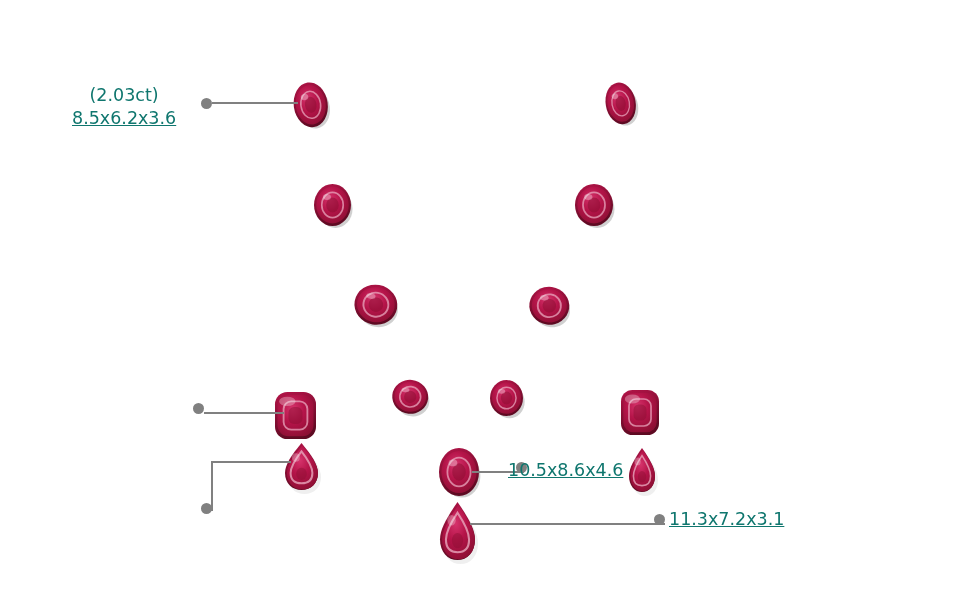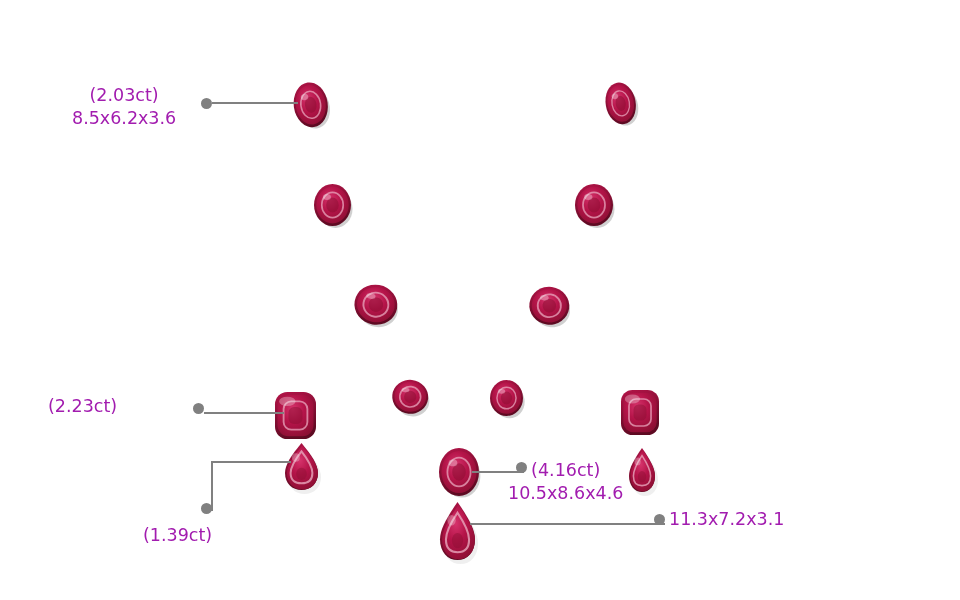--- a/index.html
+++ b/index.html
@@ -12,28 +12,28 @@
   }
   #stage{position:absolute;left:0;top:0;width:960px;height:600px;}
   .gem{position:absolute;}
   .gem svg{display:block;overflow:visible;}
   .leader{position:absolute;background:#808080;}
   .leader.h{height:2px;}
   .leader.v{width:2px;}
   .dot{position:absolute;background:#808080;border-radius:50%;}
   .label{
     position:absolute;
-    color:#a21caf;
+    color:#0f766e;
     font-size:17.5px;
     line-height:23px;
     white-space:nowrap;
     text-align:center;
   }
   .label .l1{display:block;}
-  .label .l2{display:block;}
+  .label .l2{display:block;text-decoration:underline;}
 </style>
 </head>
 <body>
 
 <div id="stage">
     <div class="gem" style="left: 292px; top: 80px; transform: rotate(-8deg);">
       <svg width="42" height="53" viewBox="0 0 42 53">
 
   <defs>
     <radialGradient id="body0" cx="42%" cy="34%" r="72%">
@@ -402,32 +402,29 @@
     </div>
     <div class="leader h" style="left: 212px; top: 102px; width: 86px;"></div>
     <div class="dot" style="left: 201px; top: 98px; width: 11px; height: 11px;"></div>
     <div class="label" style="left: 72px; top: 84px;">
       <span class="l1">(2.03ct)</span>
       <span class="l2">8.5x6.2x3.6</span>
     </div>
     <div class="leader h" style="left: 204px; top: 412px; width: 80px;"></div>
     <div class="dot" style="left: 193px; top: 403px; width: 11px; height: 11px;"></div>
     <div class="label" style="left: 48px; top: 395px;">
-      <span class="l1">(2.23ct)</span>
     </div>
     <div class="leader h" style="left: 211px; top: 461px; width: 80px;"></div>
     <div class="leader v" style="left: 211px; top: 461px; height: 50px;"></div>
     <div class="dot" style="left: 201px; top: 503px; width: 11px; height: 11px;"></div>
     <div class="label" style="left: 143px; top: 524px;">
-      <span class="l1">(1.39ct)</span>
     </div>
     <div class="leader h" style="left: 472px; top: 471px; width: 52px;"></div>
     <div class="dot" style="left: 516px; top: 462px; width: 11px; height: 11px;"></div>
     <div class="label" style="left: 508px; top: 459px;">
-      <span class="l1">(4.16ct)</span>
       <span class="l2">10.5x8.6x4.6</span>
     </div>
     <div class="leader h" style="left: 470px; top: 523px; width: 195px;"></div>
     <div class="dot" style="left: 654px; top: 514px; width: 11px; height: 11px;"></div>
     <div class="label" style="left: 669px; top: 508px;">
       <span class="l2">11.3x7.2x3.1</span>
     </div>
   </div>
 
 </body></html>

